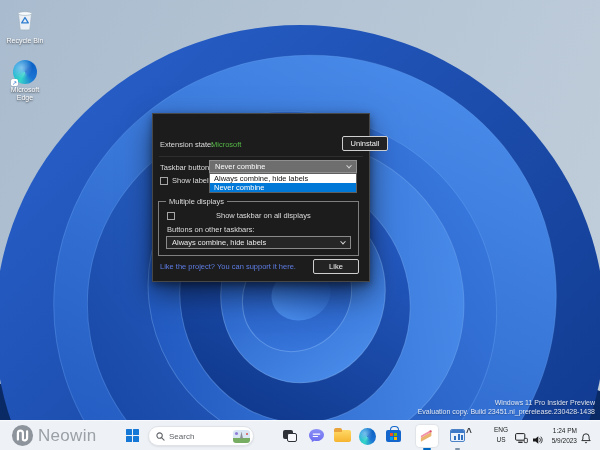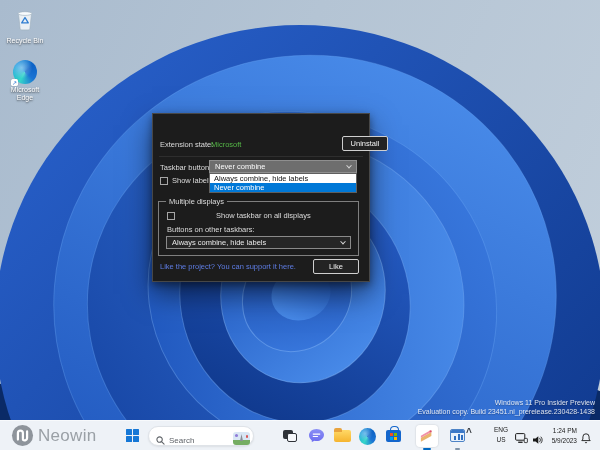--- a/index.html
+++ b/index.html
@@ -53,21 +53,21 @@
   
   .tb{position:absolute;left:0;top:420px;width:600px;height:30px;background:#eef2f7;
       border-top:1px solid rgba(255,255,255,.6);}
   .tb *{box-sizing:border-box;}
   .neowin{position:absolute;left:11px;top:3px;display:flex;align-items:center;gap:4px;}
   .neowin .txt{font-size:17px;color:#9aa0a6;letter-spacing:.3px;}
   .start{position:absolute;left:126px;top:8px;display:grid;grid-template-columns:6px 6px;
     grid-template-rows:6px 6px;gap:1px;cursor:pointer;}
   .start i{background:#1577d6;border-radius:.5px;}
   .search{position:absolute;left:148px;top:5px;width:106px;height:20px;background:#fff;
-    border:1px solid #dfe3e8;border-radius:10px;display:flex;align-items:flex-end;
+    border:1px solid #dfe3e8;border-radius:10px;display:flex;align-items:center;
     padding:0 3px 0 7px;box-shadow:0 1px 2px rgba(0,0,0,.08);}
   .search .ph{font-size:8px;color:#5f6368;margin-left:4px;}
   .sthumb{margin-left:auto;width:17px;height:13px;border-radius:3px;overflow:hidden;position:relative;
     background:linear-gradient(#d9e6f4 58%,#76ad62 58%);}
   .sthumb .tower{position:absolute;left:7px;top:2px;width:3px;height:7px;background:#8a8f96;
     clip-path:polygon(50% 0,100% 100%,0 100%);}
   .sthumb .d1{position:absolute;left:2px;top:2px;width:3px;height:3px;border-radius:50%;background:#8f7bd8;}
   .sthumb .d2{position:absolute;right:2px;top:3px;width:2.5px;height:2.5px;border-radius:50%;background:#d85555;}
   .tbtn{position:absolute;cursor:pointer;}
   .tview .back{position:absolute;left:0;top:0;width:10px;height:9px;background:#2e3238;border-radius:2px;}

